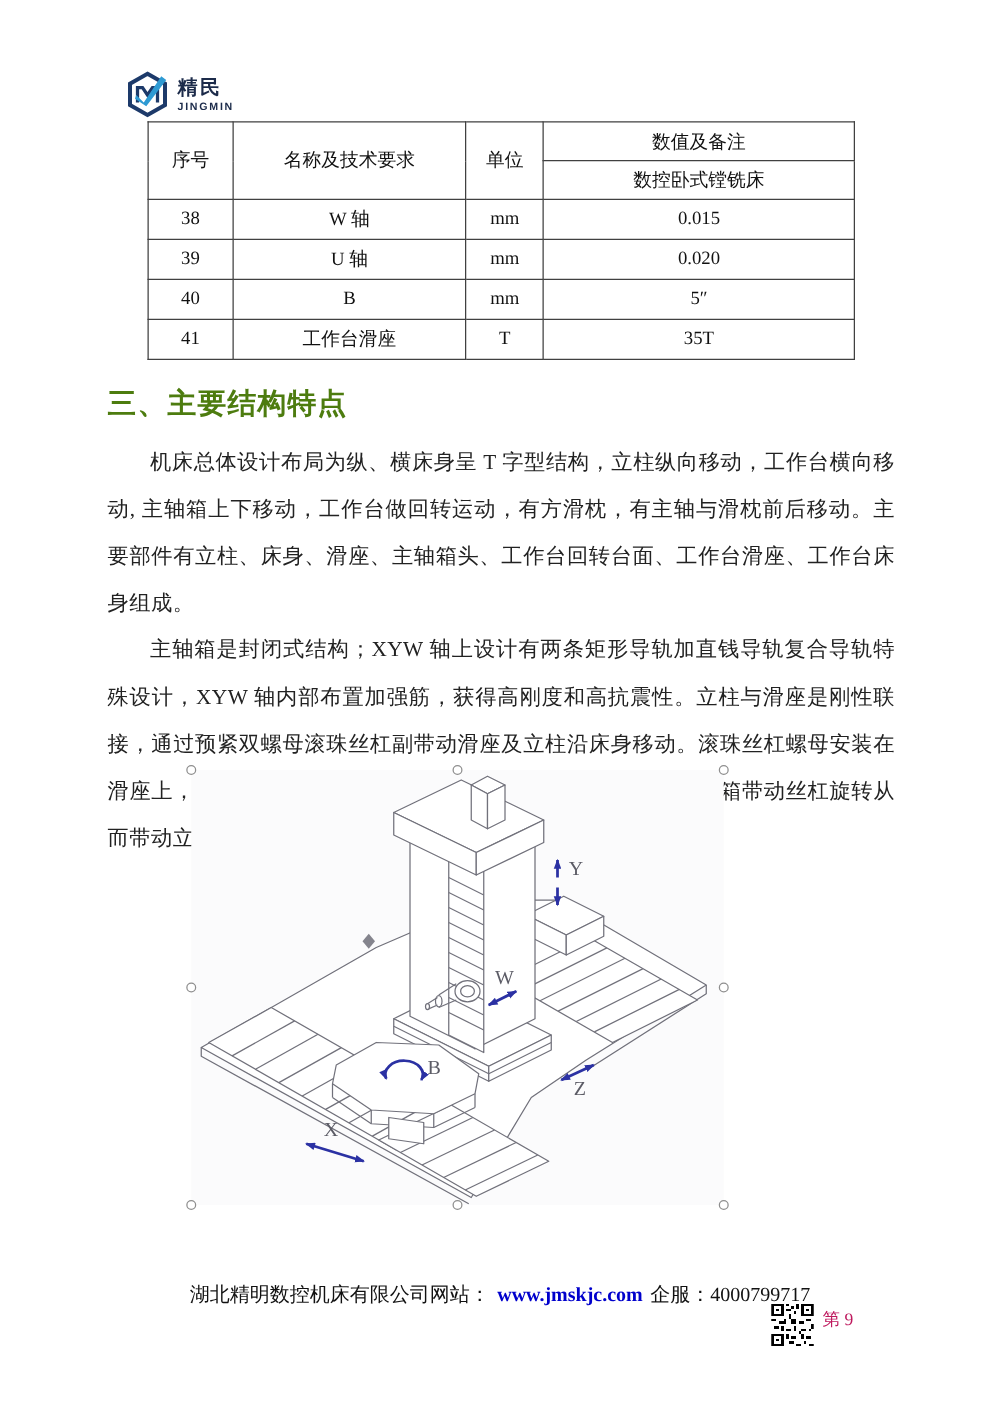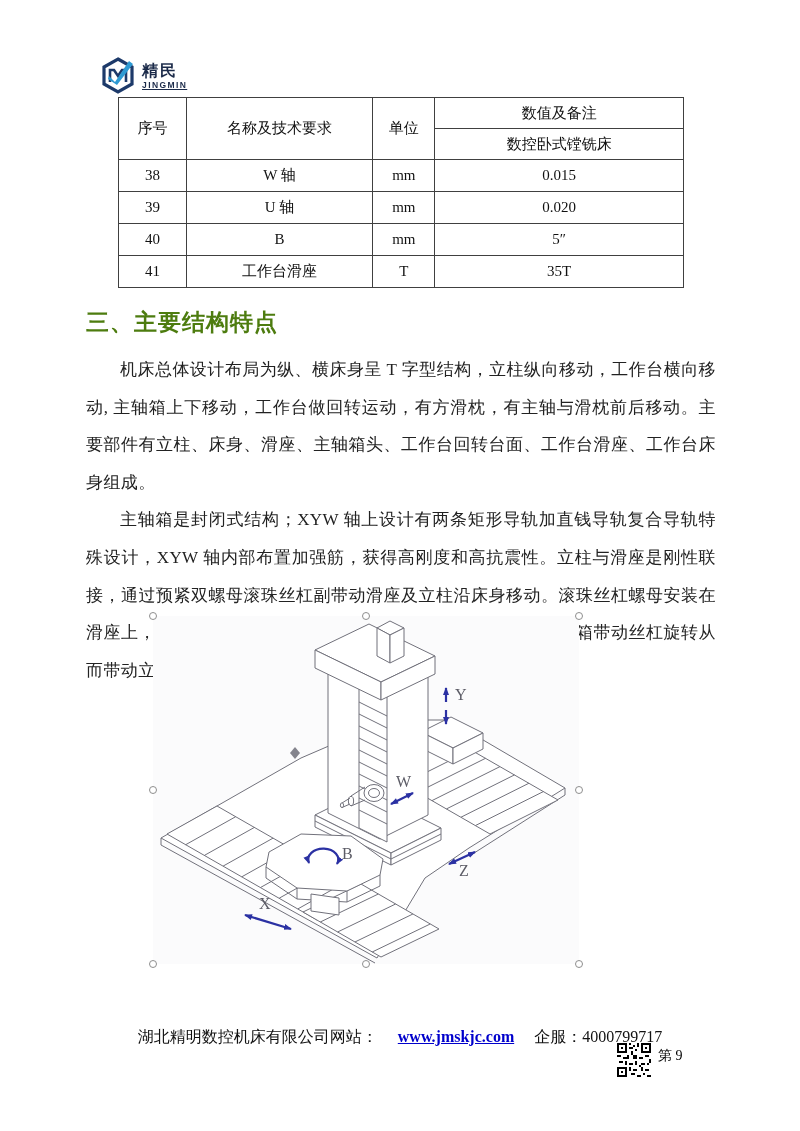--- a/index.html
+++ b/index.html
@@ -5,21 +5,21 @@
   html,body{margin:0;padding:0;background:#ffffff;}
   .page{position:relative;width:800px;height:1131px;background:#fff;overflow:hidden;
         font-family:"Liberation Serif","DejaVu Serif",serif;color:#1a1a1a;}
 
   
   .logo{position:absolute;left:100px;top:56px;display:flex;align-items:center;}
   .logo-txt{margin-left:5px;line-height:1;}
   .logo-cn{font-family:"Liberation Sans","DejaVu Sans",sans-serif;font-weight:bold;
            font-size:16px;letter-spacing:2px;color:#1c2b4a;}
   .logo-en{font-family:"Liberation Sans","DejaVu Sans",sans-serif;font-weight:bold;
-           font-size:8.5px;letter-spacing:1.4px;color:#1c2b4a;margin-top:2px;text-decoration:underline;}
+           font-size:8.5px;letter-spacing:1.4px;color:#1c2b4a;margin-top:2px;}
 
   
   table.spec{position:absolute;left:118px;top:97px;width:566px;border-collapse:collapse;
              font-size:15px;text-align:center;color:#111;}
   table.spec td,table.spec th{border:1px solid #404040;font-weight:normal;padding:0;}
   table.spec .hrow td{height:30px;}
   table.spec .drow td{height:31px;}
   .c-no{width:12%;} .c-name{width:33%;} .c-unit{width:11%;} .c-val{width:44%;}
 
   
@@ -31,23 +31,23 @@
   .paras p{margin:0;text-indent:2em;}
 
   
   .img-box{position:absolute;left:153px;top:616px;width:426px;height:348px;background:#fbfbfc;}
   .handle{position:absolute;width:8px;height:8px;border:1.5px solid #8e8e8e;border-radius:50%;
           background:#fff;box-sizing:border-box;}
 
   
   .footer{position:absolute;left:0;top:1024px;width:800px;text-align:center;
           font-size:16px;line-height:26px;color:#111;}
-  .footer a{color:#0000cc;font-weight:bold;text-decoration:underline;margin:0 20px;text-align:right;}
+  .footer a{color:#0000cc;font-weight:bold;margin:0 6px;text-align:right;}
   .qr{position:absolute;left:617px;top:1043px;width:34px;height:34px;}
-  .page-num{position:absolute;left:658px;top:1047px;font-size:14px;color:#000000;}
+  .page-num{position:absolute;left:658px;top:1047px;font-size:14px;color:#be185d;}
 
   svg text.axis{font-family:"Liberation Serif","DejaVu Serif",serif;font-size:16px;fill:#5c5c66;}
 </style>
 </head>
 <body>
 
 <div class="page">
 
   <div class="logo">
     <svg width="37" height="40" viewBox="0 0 37 40">

